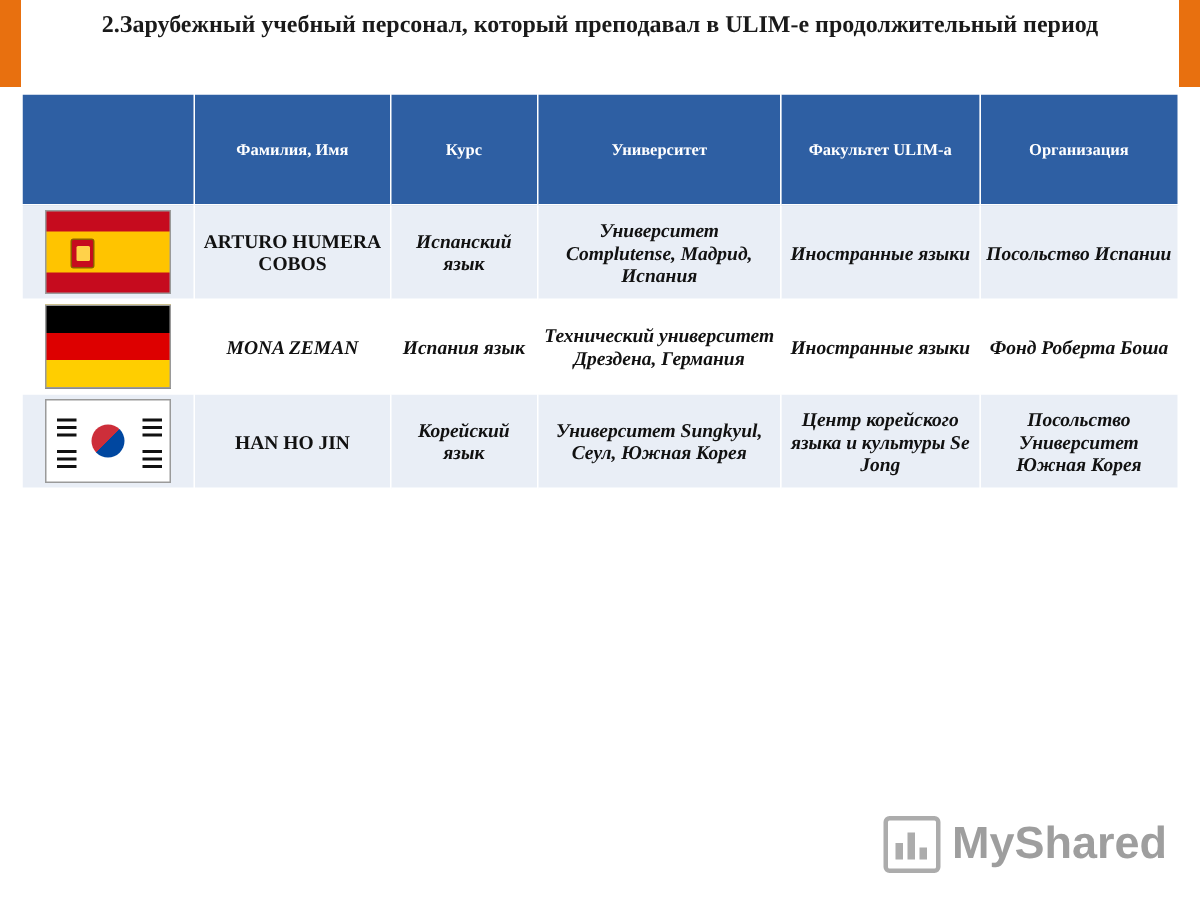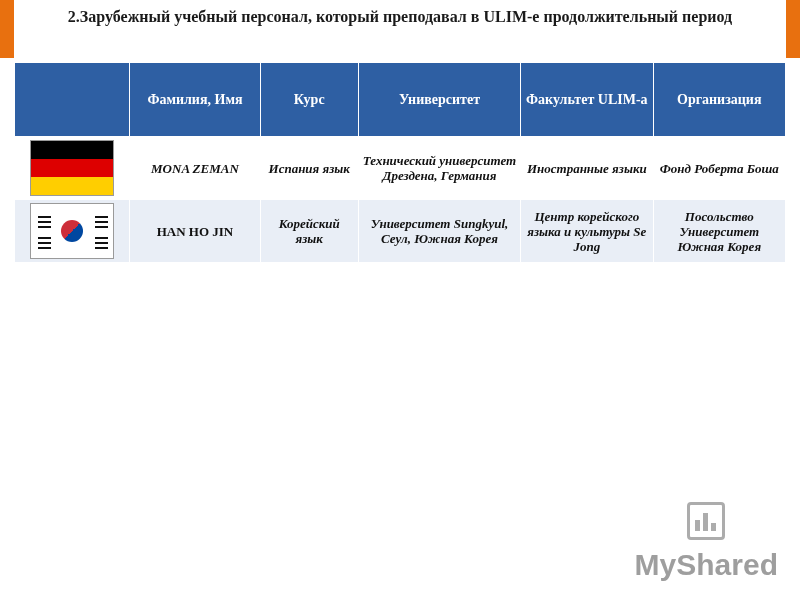--- a/index.html
+++ b/index.html
@@ -50,21 +50,21 @@
   }
   table.main th, table.main td {
     border: 1px solid #ffffff;
     vertical-align: middle;
     padding: 3px 4px;
   }
   thead th {
     background: #2e5fa3;
     color: #ffffff;
     font-weight: bold;
-    font-size: 14px;
+    font-size: 11px;
     height: 74px;
     line-height: 16px;
   }
   thead th.flagcol { background: #2e5fa3; }
   tbody tr.odd td { background: #e9eef6; }
   tbody tr.even td { background: #ffffff; font-style: italic; }
   tbody td {
     text-align: center;
     font-size: 13px;
     line-height: 15px;
@@ -137,21 +137,20 @@
     right: 22px;
     bottom: 18px;
     display: flex;
     align-items: center;
     gap: 8px;
     color: #8e8e8e;
     font-family: "Liberation Sans", sans-serif;
     font-size: 30px;
     font-weight: bold;
     opacity: 0.85;
-    flex-direction: column;
   }
   .watermark .wm-icon {
     width: 38px; height: 38px;
     border: 3px solid #9e9e9e;
     border-radius: 4px;
     position: relative;
   }
   .watermark .wm-icon i {
     position: absolute;
     bottom: 6px;
@@ -186,20 +185,32 @@
         <th class="flagcol"></th>
         <th>Фамилия, Имя</th>
         <th>Курс</th>
         <th>Университет</th>
         <th>Факультет ULIM-а</th>
         <th>Организация</th>
       </tr>
     </thead>
     <tbody>
 
+      <tr class="odd">
+        <td class="flagcell">
+          <div class="flag flag-es">
+              <span class="coa"></span>
+            </div>
+        </td>
+        <td class="name">ARTURO HUMERA COBOS</td>
+        <td class="ital">Испанский язык</td>
+        <td class="ital">Университет Complutense, Мадрид, Испания</td>
+        <td class="ital">Иностранные языки</td>
+        <td class="ital">Посольство Испании</td>
+      </tr>
 
       <tr class="even">
         <td class="flagcell">
           <div class="flag flag-de"></div>
         </td>
         <td class="name">MONA ZEMAN</td>
         <td class="ital">Испания язык</td>
         <td class="ital">Технический университет Дрездена, Германия</td>
         <td class="ital">Иностранные языки</td>
         <td class="ital">Фонд Роберта Боша</td>

